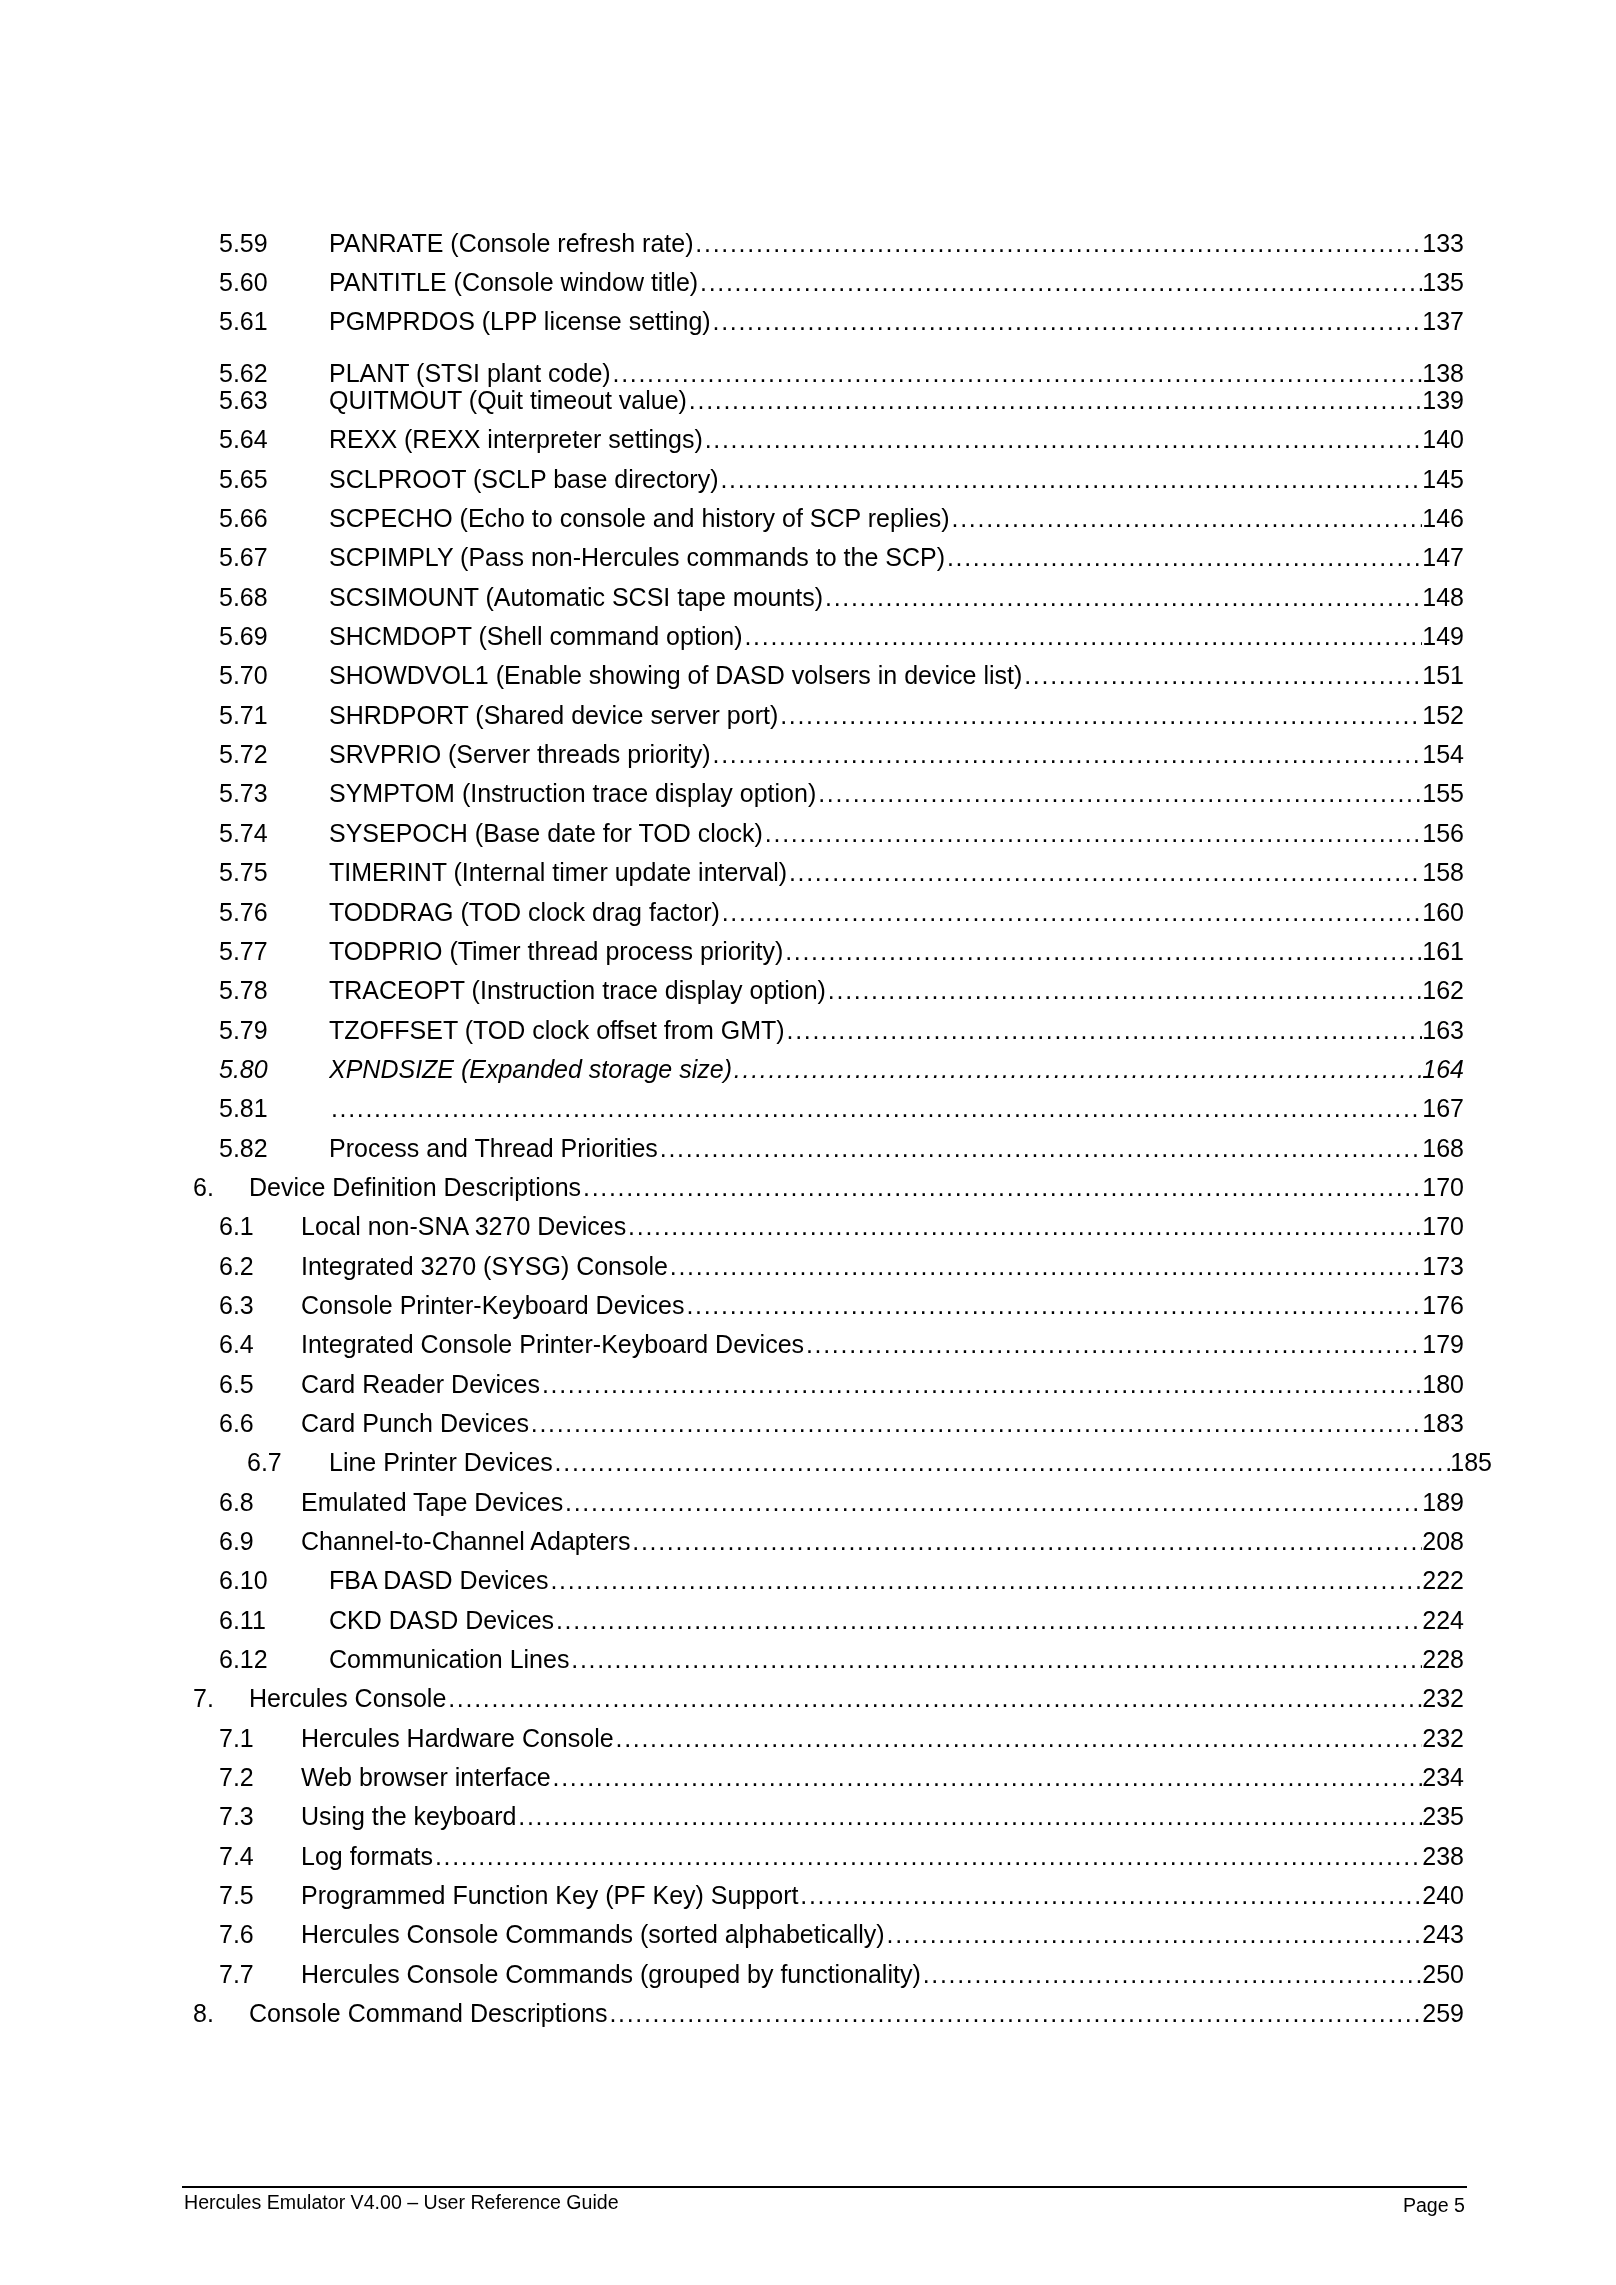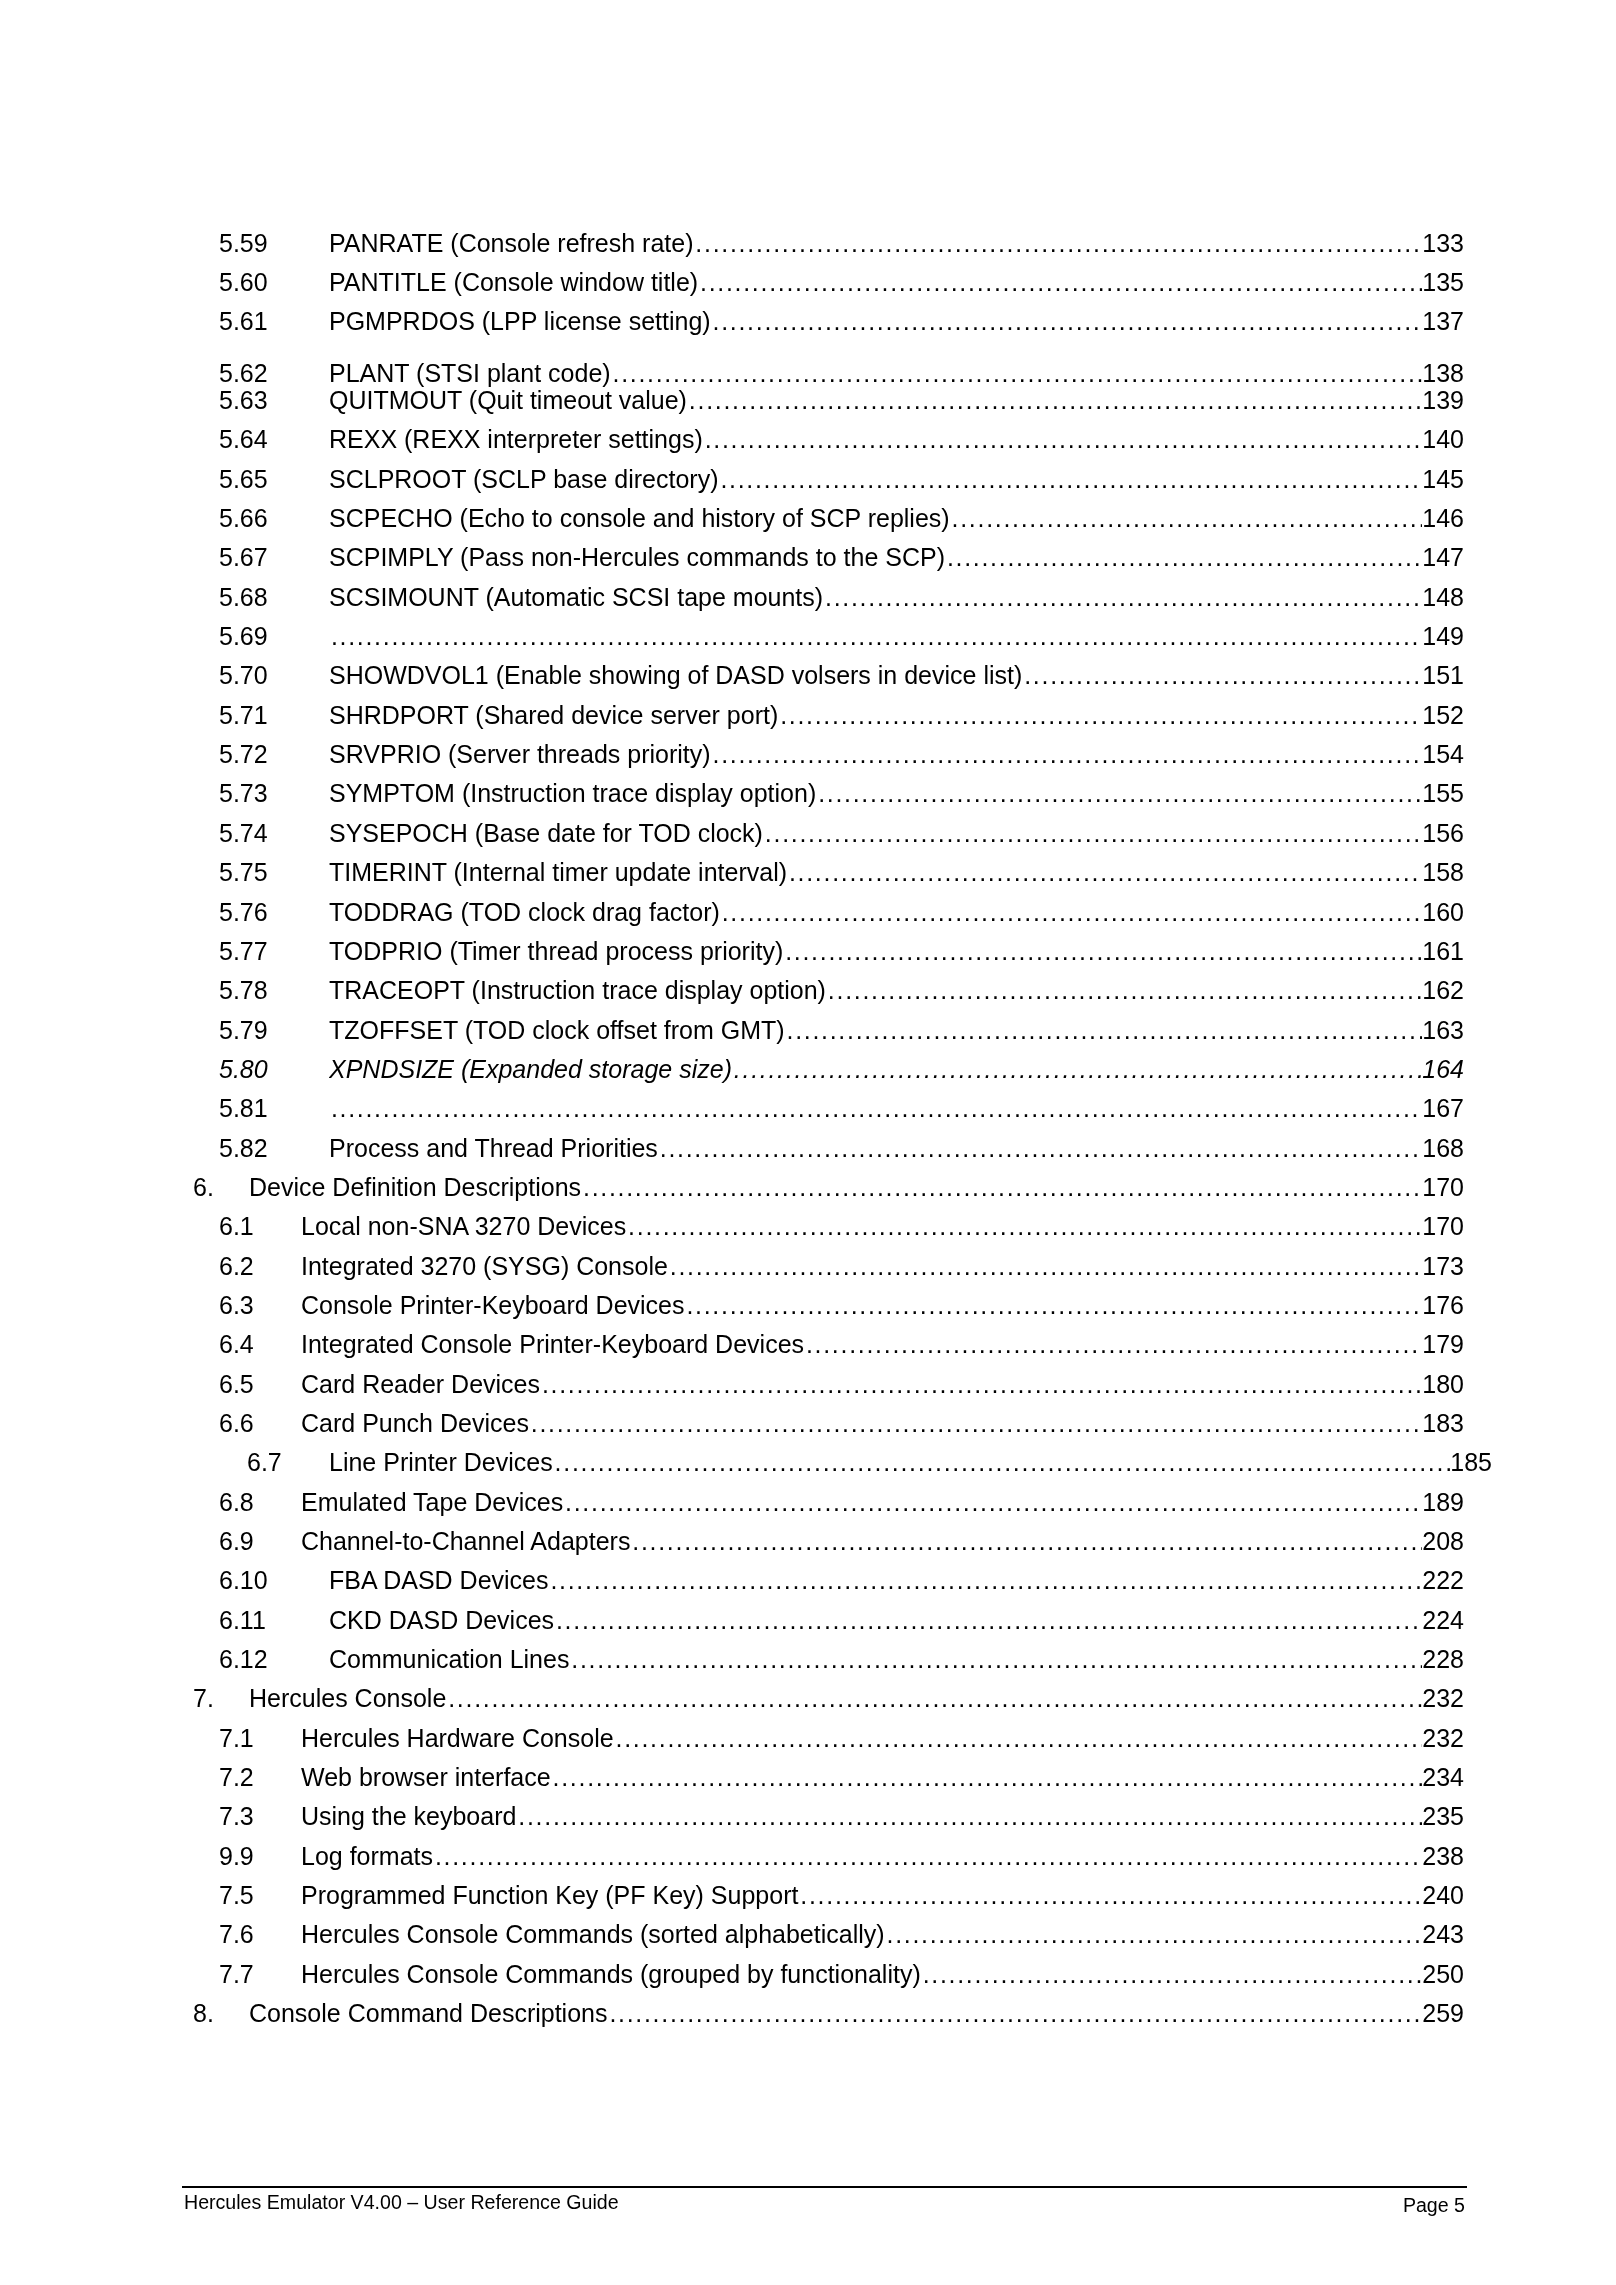--- a/index.html
+++ b/index.html
@@ -102,20 +102,21 @@
       <span class="num">5.68</span>
       <span class="lead">
         <span class="title">SCSIMOUNT (Automatic SCSI tape mounts)</span>
         <span class="dots">................................................................................................................................................................................................................................................................................................................................................................................................................</span>
         <span class="page">148</span>
       </span>
     </div>
     <div class="row l3" style="top: 617px;">
       <span class="num">5.69</span>
       <span class="lead">
+        <span class="title">SHCMDOPT (Shell command option)</span>
         <span class="dots">................................................................................................................................................................................................................................................................................................................................................................................................................</span>
         <span class="page">149</span>
       </span>
     </div>
     <div class="row l3" style="top: 656px;">
       <span class="num">5.70</span>
       <span class="lead">
         <span class="title">SHOWDVOL1 (Enable showing of DASD volsers in device list)</span>
         <span class="dots">................................................................................................................................................................................................................................................................................................................................................................................................................</span>
         <span class="page">151</span>
@@ -346,21 +347,21 @@
     </div>
     <div class="row l2" style="top: 1797px;">
       <span class="num">7.3</span>
       <span class="lead">
         <span class="title">Using the keyboard</span>
         <span class="dots">................................................................................................................................................................................................................................................................................................................................................................................................................</span>
         <span class="page">235</span>
       </span>
     </div>
     <div class="row l2" style="top: 1837px;">
-      <span class="num">9.9</span>
+      <span class="num">7.4</span>
       <span class="lead">
         <span class="title">Log formats</span>
         <span class="dots">................................................................................................................................................................................................................................................................................................................................................................................................................</span>
         <span class="page">238</span>
       </span>
     </div>
     <div class="row l2" style="top: 1876px;">
       <span class="num">7.5</span>
       <span class="lead">
         <span class="title">Programmed Function Key (PF Key) Support</span>

